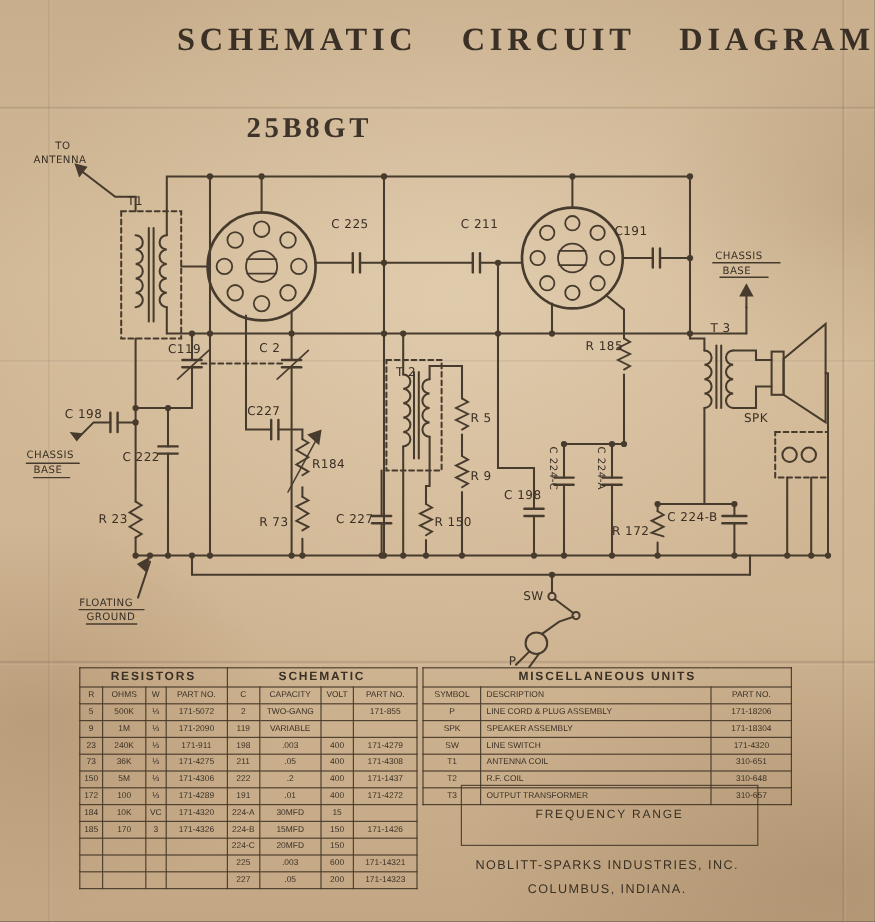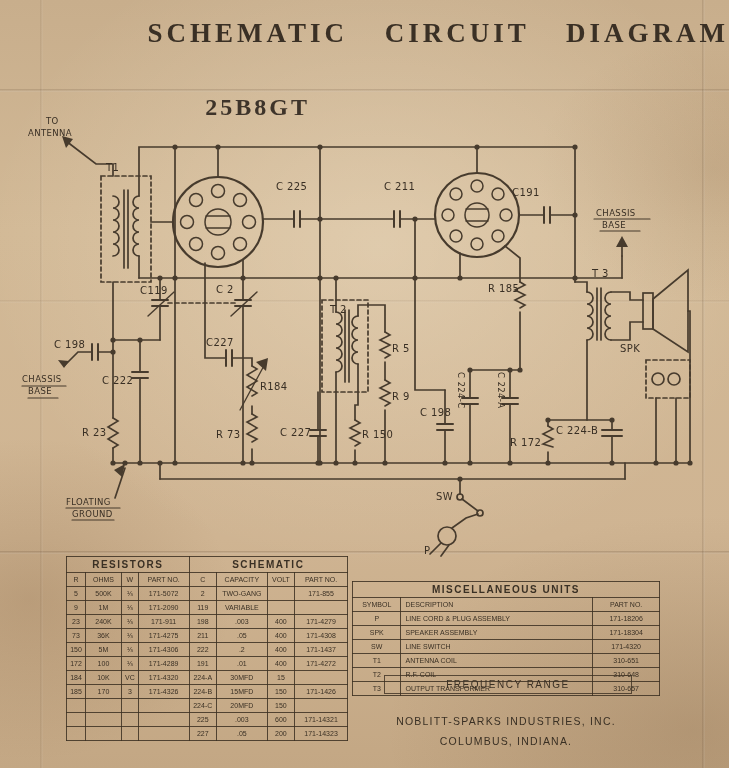--- a/index.html
+++ b/index.html
@@ -40,26 +40,26 @@
   .dash{stroke-dasharray:4 3;}
 
   .tbl{position:absolute;border-collapse:collapse;table-layout:fixed;}
   .tbl th,.tbl td{
     border:1px solid rgba(60,48,34,.85);font-size:7px;line-height:1.1;
     padding:2px 1px;text-align:center;color:#3a3024;font-weight:normal;
     height:9px;overflow:hidden;white-space:nowrap;
   }
   .tbl tr.grp th{font-size:10px;font-weight:700;letter-spacing:1.5px;height:11px;}
   .tbl-left{left:66px;top:556px;width:282px;}
-  .tbl-misc{left:352px;top:556px;width:308px;margin-top:25px;}
+  .tbl-misc{left:352px;top:556px;width:308px;}
   .tbl-misc td:nth-child(2),.tbl-misc th:nth-child(2){text-align:left;padding-left:4px;}
   .freqbox{
     position:absolute;left:384px;top:654px;width:246px;
     border:1px solid rgba(60,48,34,.8);text-align:center;
-    font-size:10px;letter-spacing:1.5px;line-height:1.7;padding:0 0;color:#3a3024;margin-top:21px;
+    font-size:10px;letter-spacing:1.5px;line-height:1.7;padding:16px 0;color:#3a3024;
   }
   .company{
     position:absolute;left:356px;top:712px;width:300px;text-align:center;
     font-size:10.5px;letter-spacing:1.2px;line-height:1.9;color:#3a3024;
   }
 </style>
 </head>
 <body>
 
 <div class="paper">

